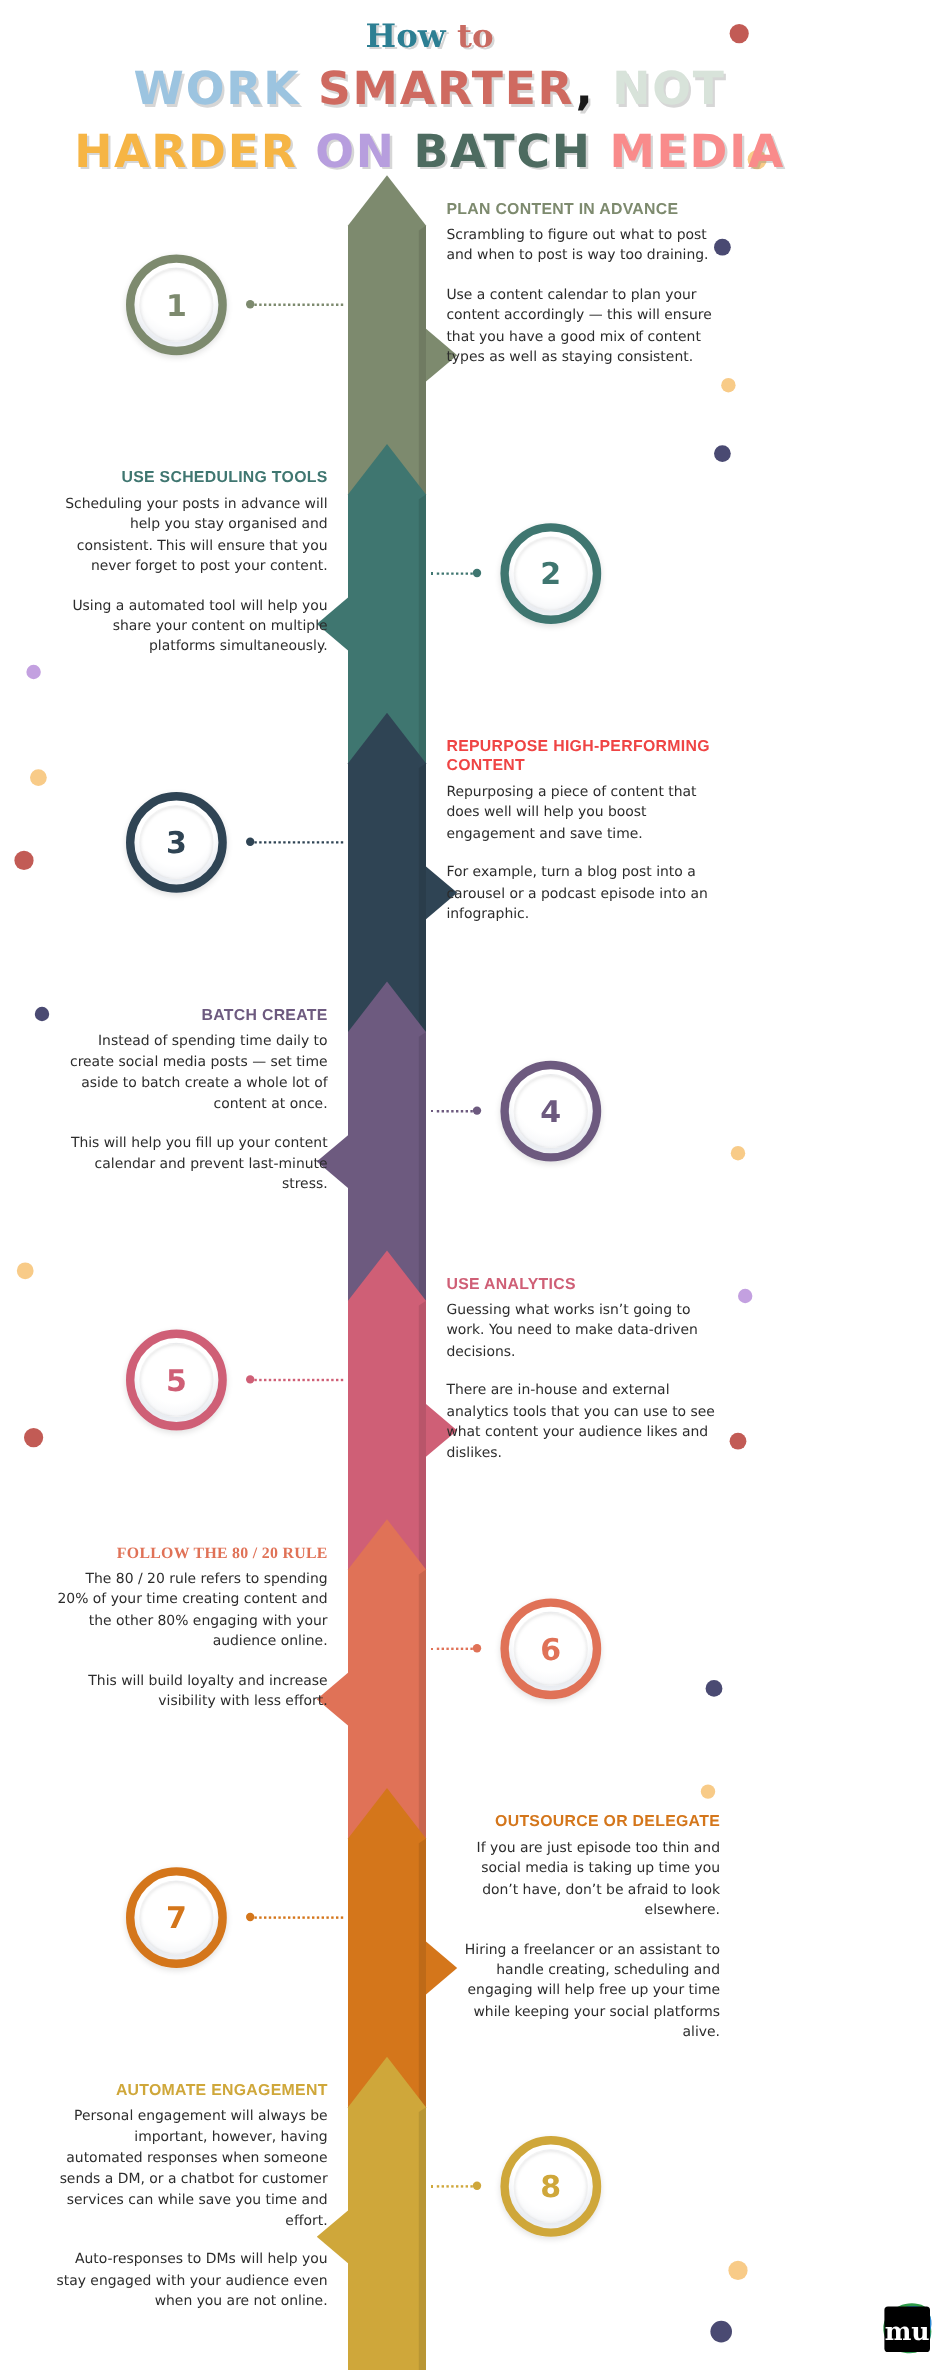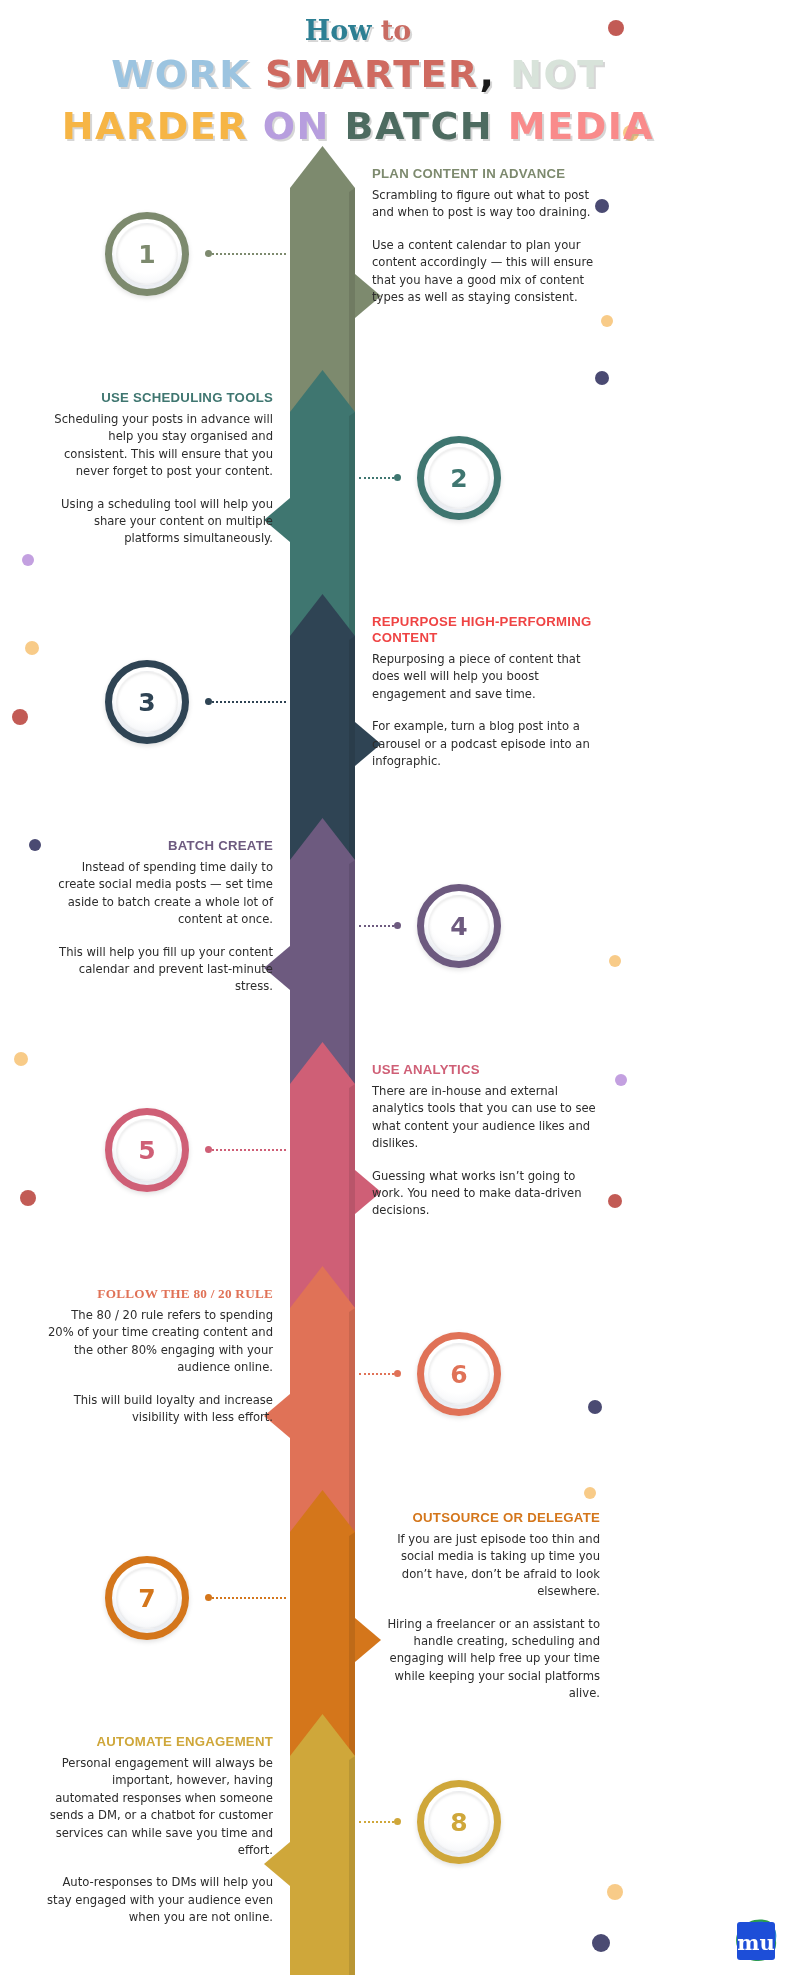--- a/index.html
+++ b/index.html
@@ -114,21 +114,21 @@
     position: absolute;
     right: 12px; bottom: 12px;
     width: 46px; height: 46px;
     z-index: 9;
   }
   #logo .blob {
     position: absolute; inset: 0;
   }
   #logo .sq {
     position: absolute; left: 5px; top: 5px; width: 38px; height: 38px;
-    background: #1d4ed8; border-radius: 3px;
+    background: #000000; border-radius: 3px;
     display: flex; align-items: center; justify-content: center;
   }
   #logo .sq span {
     font-family: "DejaVu Serif", serif;
     font-weight: bold; font-size: 21px; color: #ffffff;
     line-height: 1; margin-top: 2px;
   }
 </style>
 </head>
 <body>
@@ -206,21 +206,21 @@
       <div class="ring-inner"></div>
       <div class="num">2</div>
     </div>
     <div class="connector" style="color: rgb(63, 118, 112); top: 475px; left: 359px; width: 42px;">
       <span class="line"></span>
       <span class="knob"></span>
     </div>
     <div class="block left" style="top: 390px; left: 45px;">
       <h3 style="color: rgb(63, 118, 112);">USE SCHEDULING TOOLS</h3>
       <p>Scheduling your posts in advance will help you stay organised and consistent. This will ensure that you never forget to post your content.</p>
-      <p>Using a scheduling tool will help you share your content on multiple platforms simultaneously.</p>
+      <p>Using a automated tool will help you share your content on multiple platforms simultaneously.</p>
     </div>
     <div class="step-circle" style="color: rgb(47, 68, 84); top: 660px; left: 105px;">
       <div class="ring-outer"></div>
       <div class="ring-inner"></div>
       <div class="num">3</div>
     </div>
     <div class="connector" style="color: rgb(47, 68, 84); top: 699px; left: 205px; width: 81px;">
       <span class="knob"></span>
       <span class="line"></span>
     </div>
@@ -247,22 +247,22 @@
       <div class="ring-outer"></div>
       <div class="ring-inner"></div>
       <div class="num">5</div>
     </div>
     <div class="connector" style="color: rgb(207, 95, 118); top: 1147px; left: 205px; width: 81px;">
       <span class="knob"></span>
       <span class="line"></span>
     </div>
     <div class="block right" style="top: 1062px; left: 372px;">
       <h3 style="color: rgb(207, 95, 118);">USE ANALYTICS</h3>
+      <p>Guessing what works isn’t going to work. You need to make data-driven decisions.</p>
       <p>There are in-house and external analytics tools that you can use to see what content your audience likes and dislikes.</p>
-      <p>Guessing what works isn’t going to work. You need to make data-driven decisions.</p>
     </div>
     <div class="step-circle" style="color: rgb(224, 114, 87); top: 1332px; left: 417px;">
       <div class="ring-outer"></div>
       <div class="ring-inner"></div>
       <div class="num">6</div>
     </div>
     <div class="connector" style="color: rgb(224, 114, 87); top: 1371px; left: 359px; width: 42px;">
       <span class="line"></span>
       <span class="knob"></span>
     </div>

